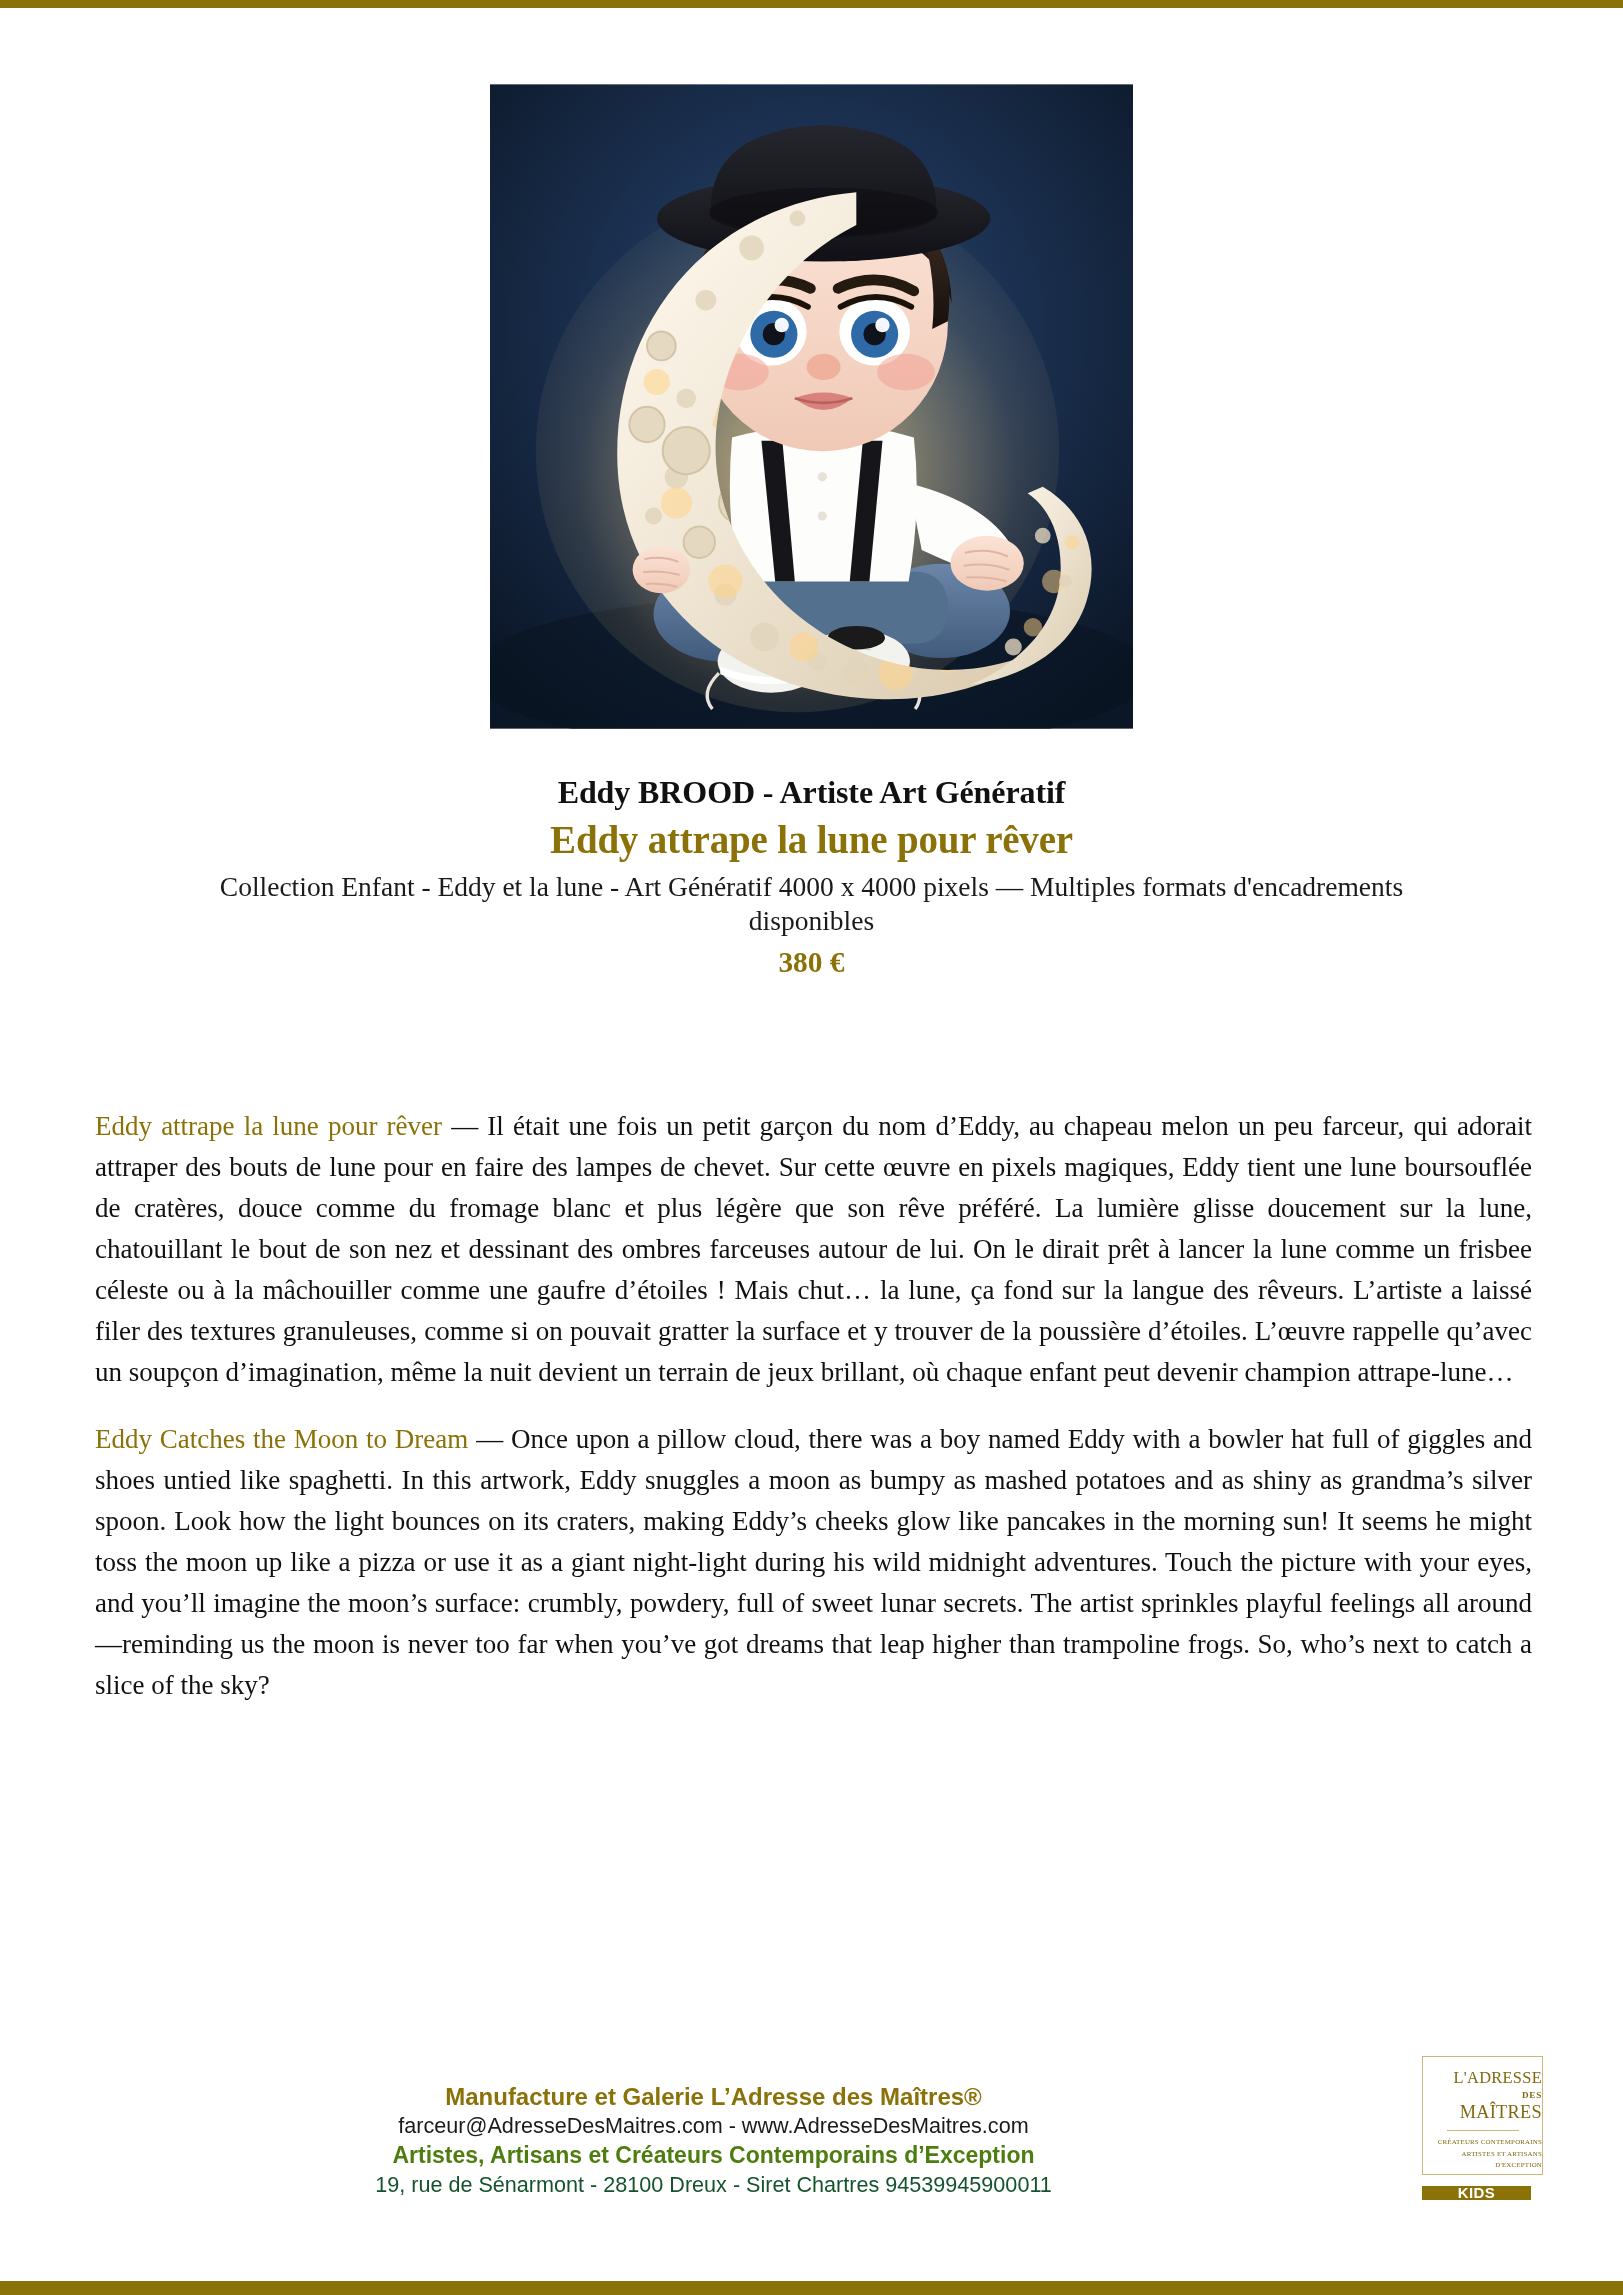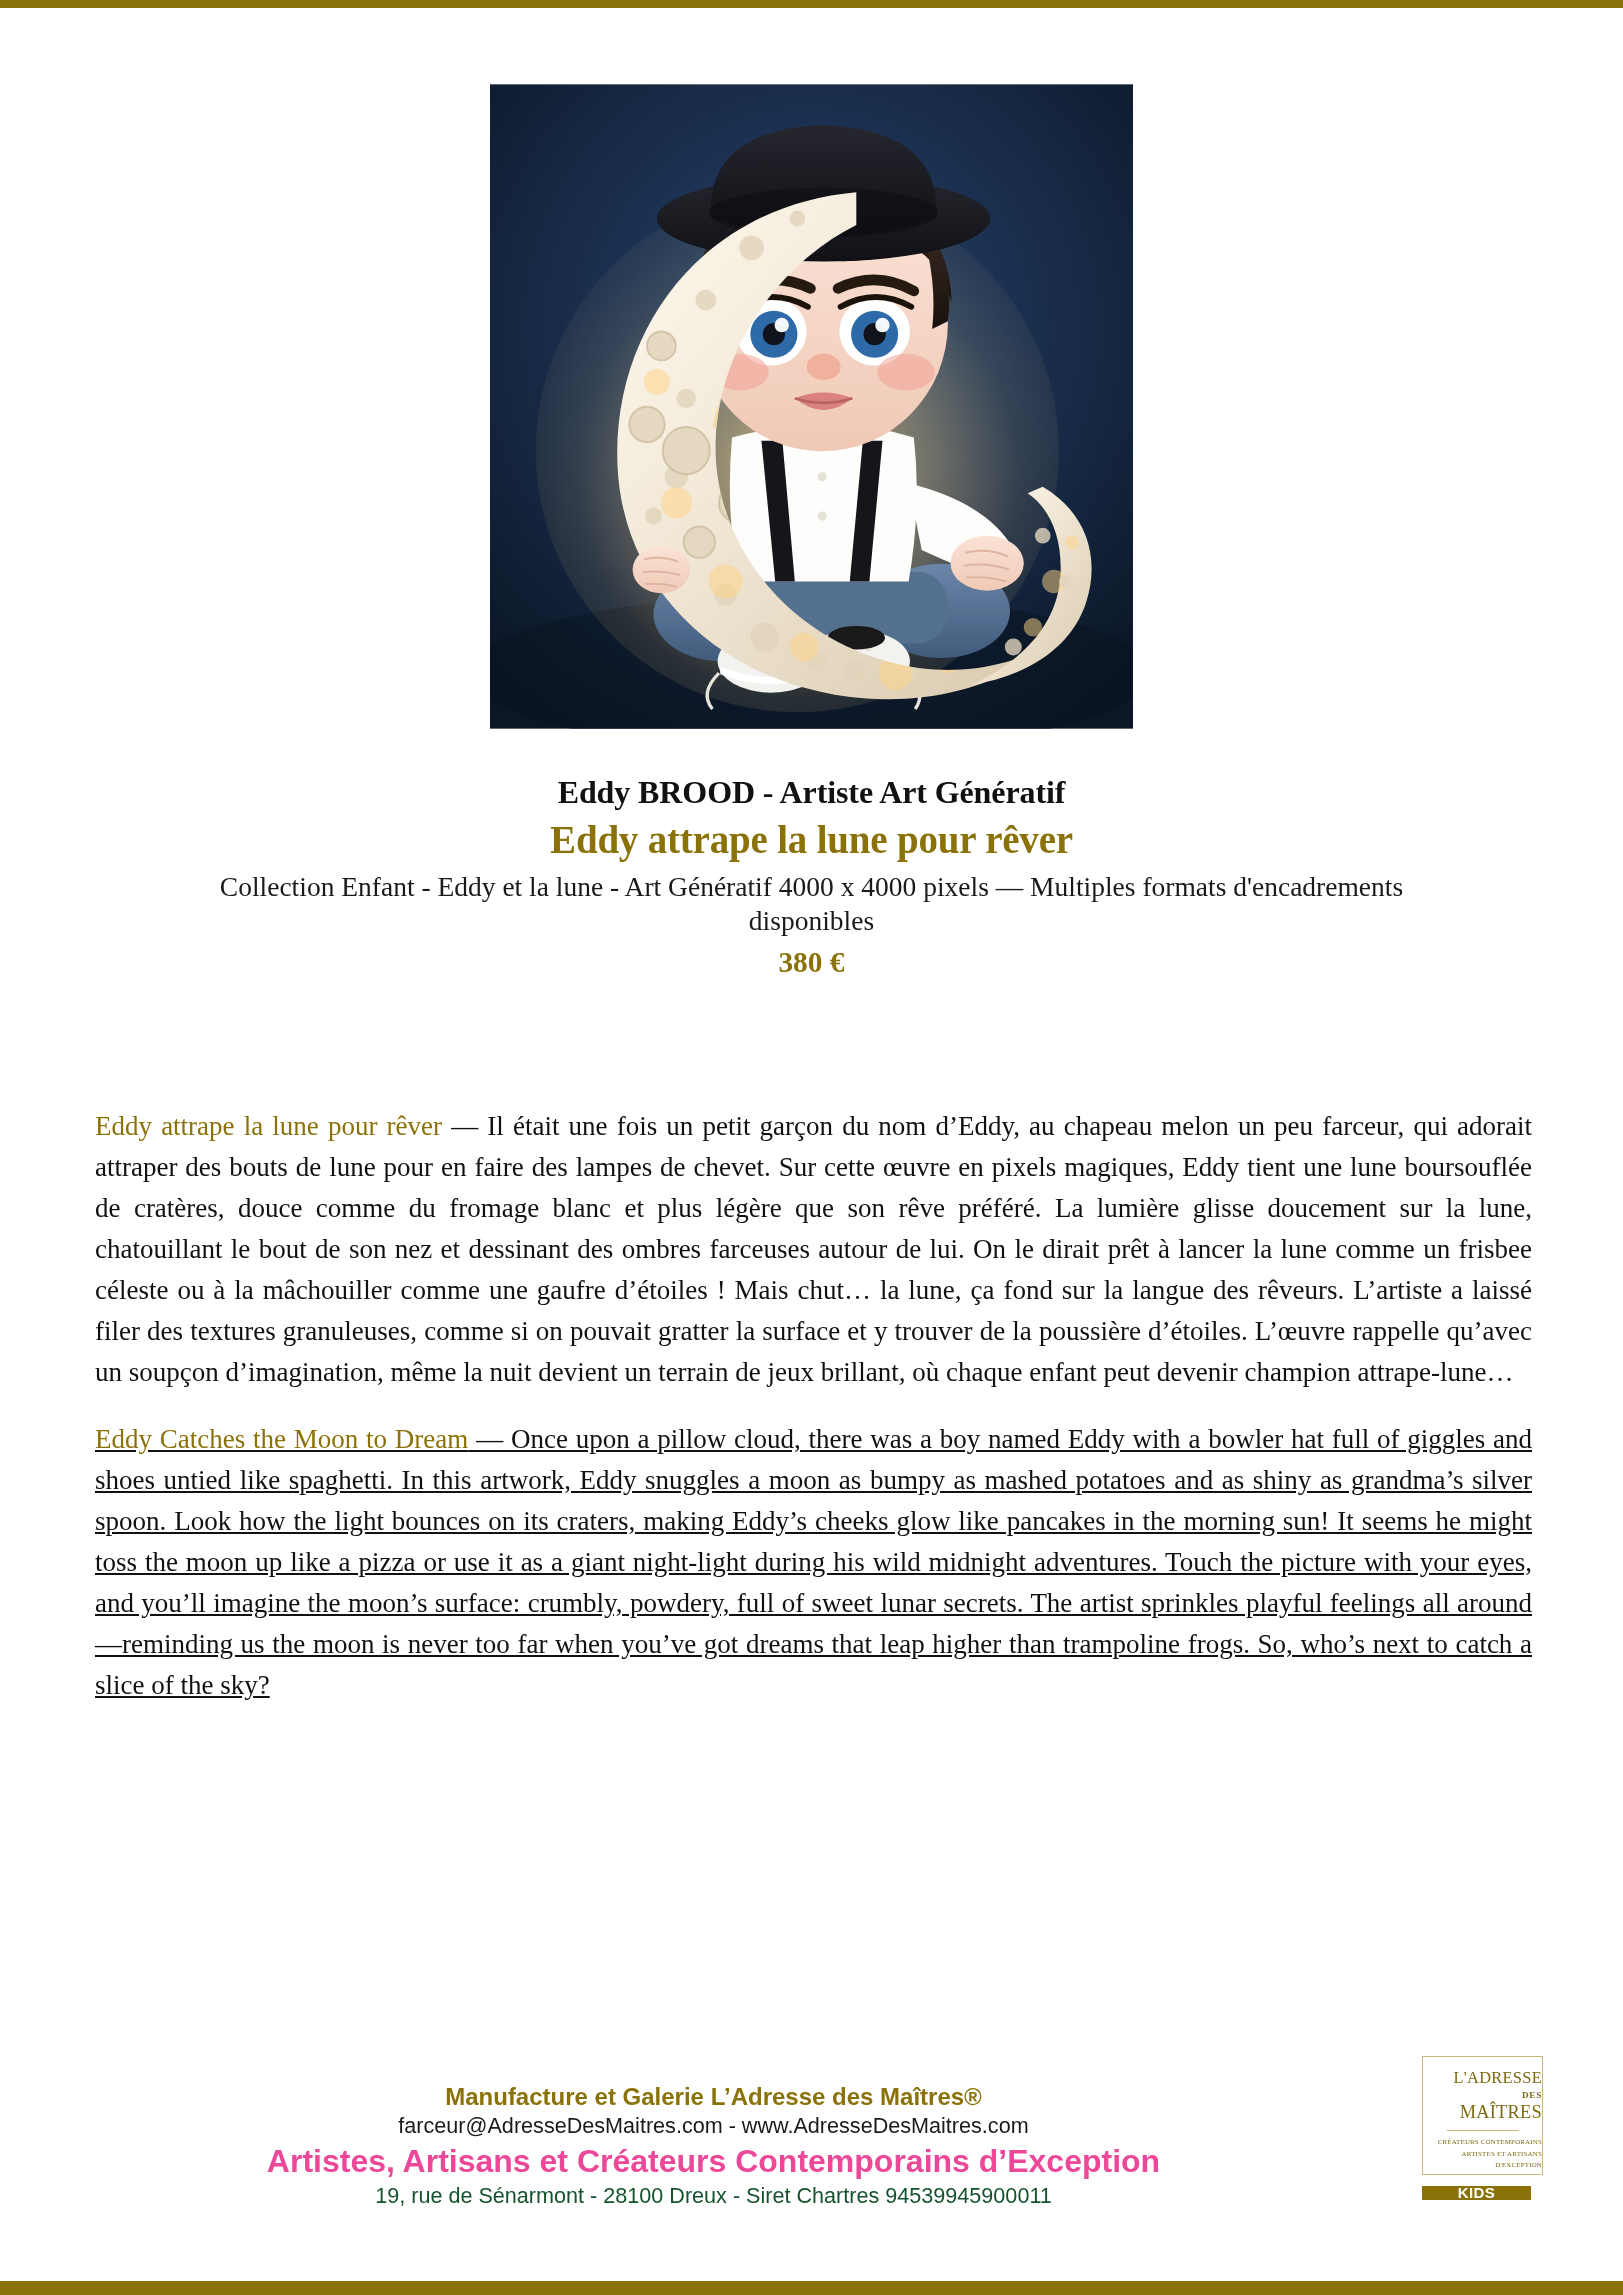--- a/index.html
+++ b/index.html
@@ -92,21 +92,21 @@
     width: 1437px;
   }
   .para {
     font-family: "Liberation Serif", "DejaVu Serif", serif;
     font-size: 27px;
     line-height: 1.52;
     color: #111111;
     text-align: justify;
     margin: 0 0 26px 0;
   }
-  .para:last-child { margin-bottom: 16px; text-decoration: underline; }
+  .para:last-child { margin-bottom: 16px; }
   .para .lead {
     color: #8b7208;
   }
 
   
   .footer {
     position: absolute;
     left: 0;
     top: 2081px;
     width: 1623px;
@@ -126,23 +126,23 @@
     line-height: 1.3;
     color: #8b7208;
   }
   .f-line-dark {
     font-size: 21.6px;
     line-height: 1.32;
     color: #1a1a1a;
   }
   .f-line-gold2 {
     font-weight: bold;
-    font-size: 32px;
+    font-size: 23px;
     line-height: 1.3;
-    color: #ec4899;
+    color: #4d7c0f;
   }
   .f-line-dark2 {
     font-size: 21.6px;
     line-height: 1.32;
     color: #14532d;
     text-align: center;
   }
 
   
   .logo-area {

